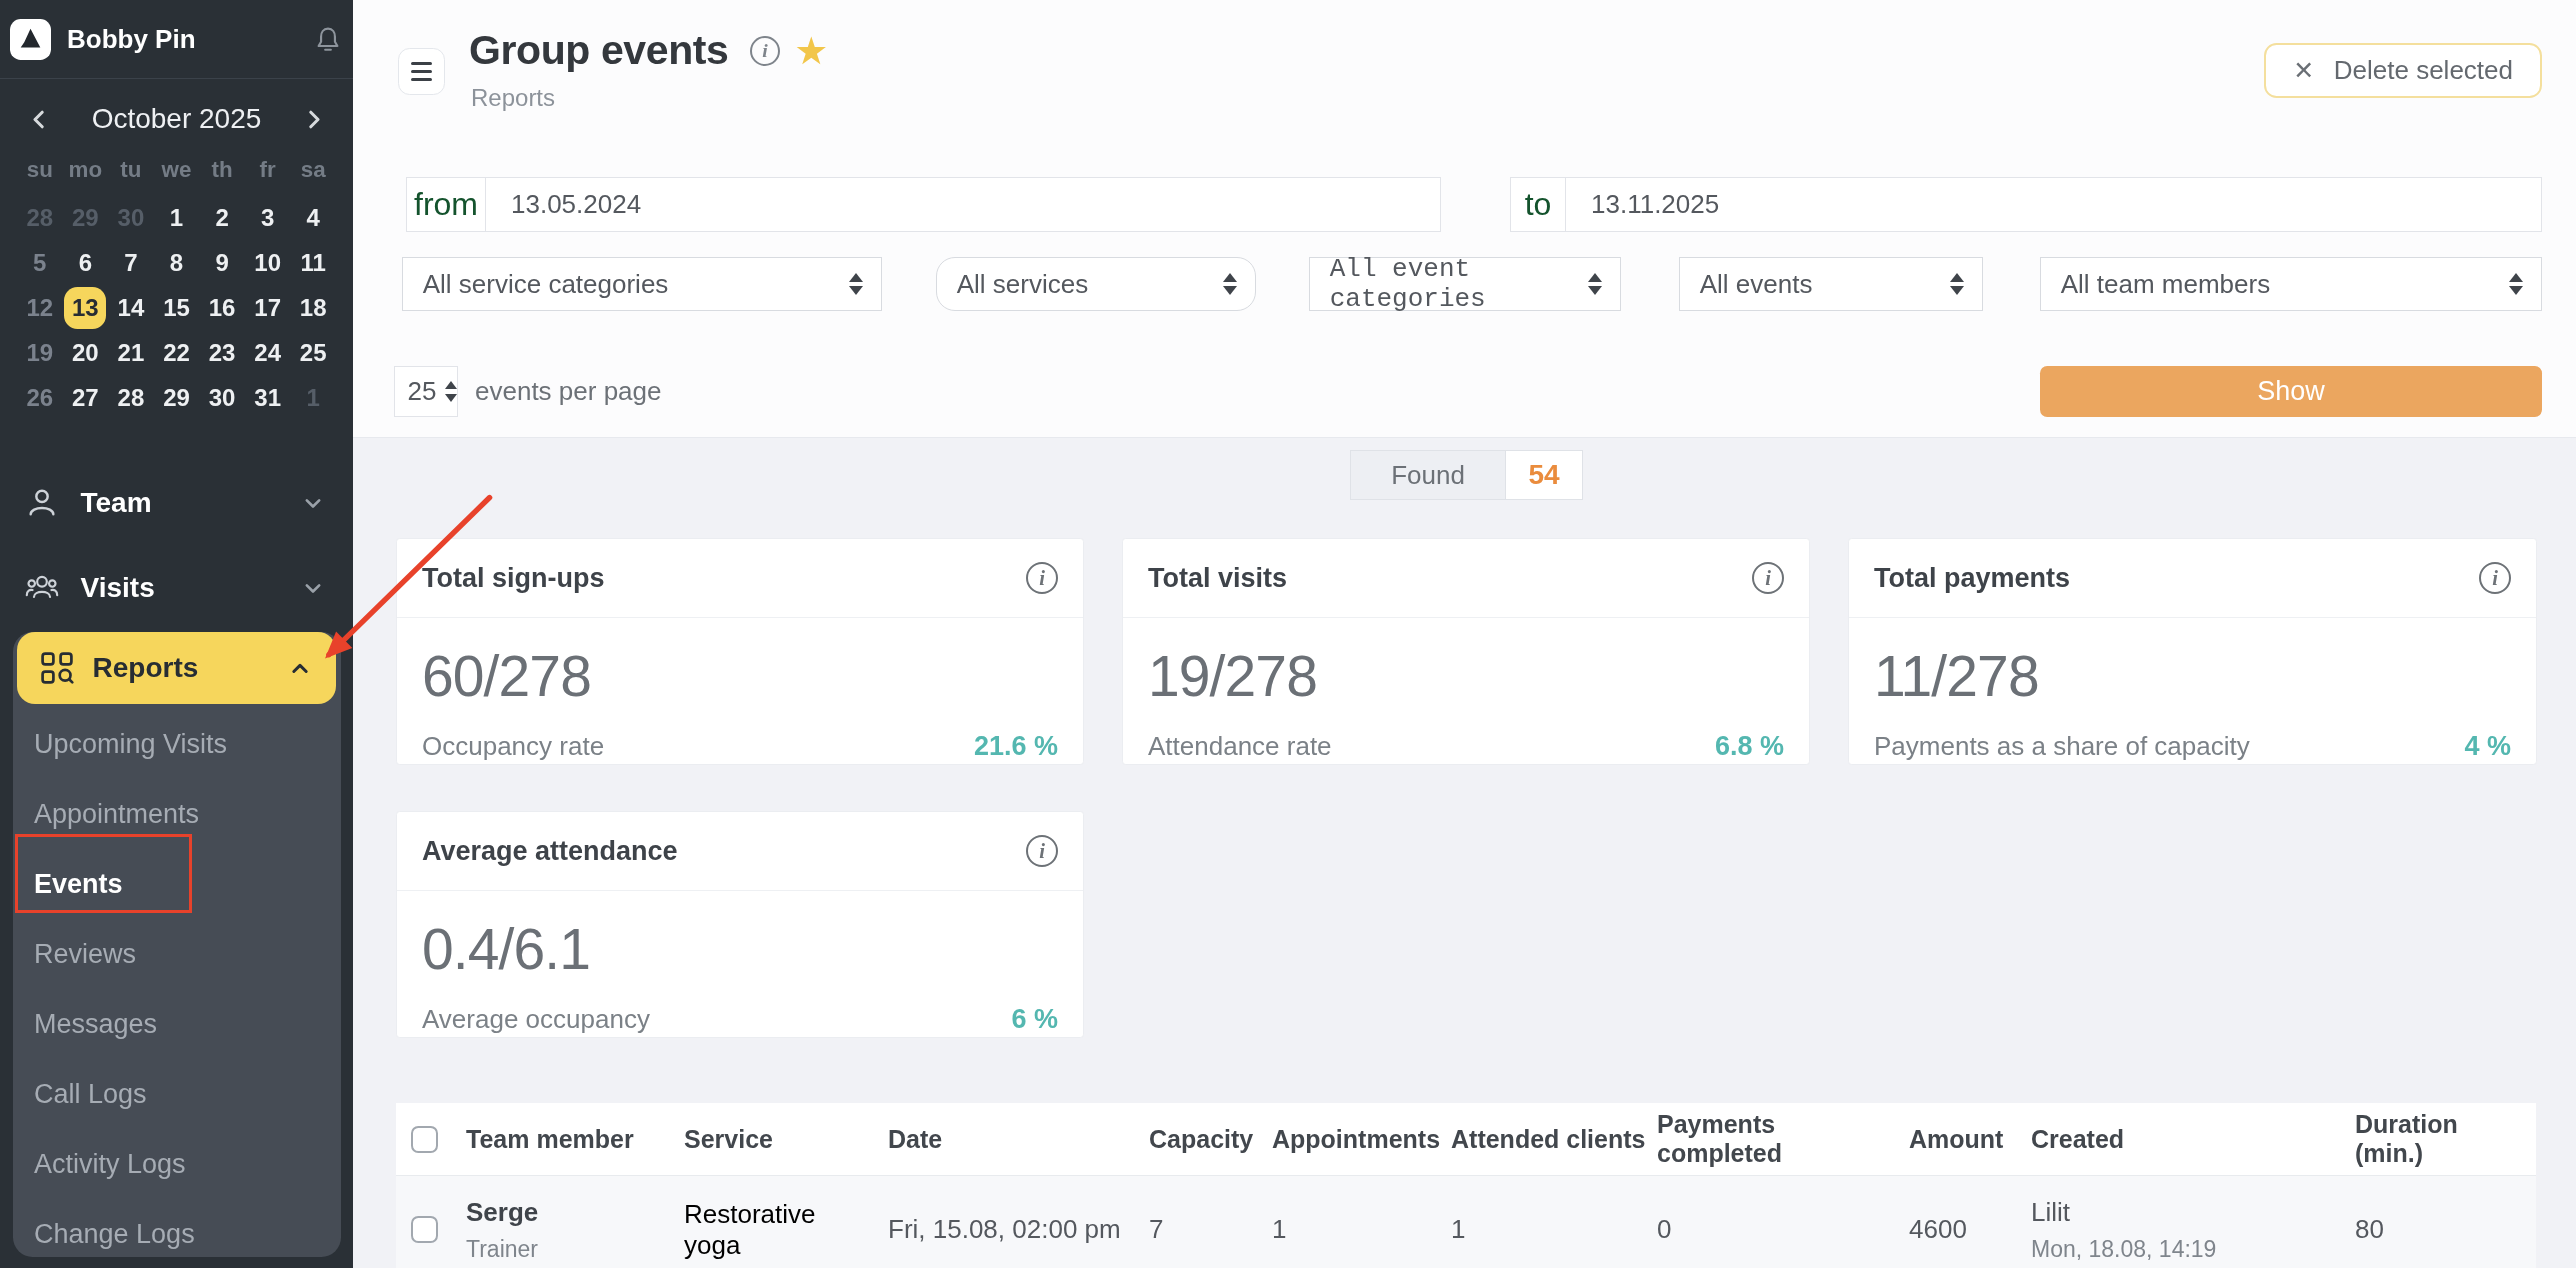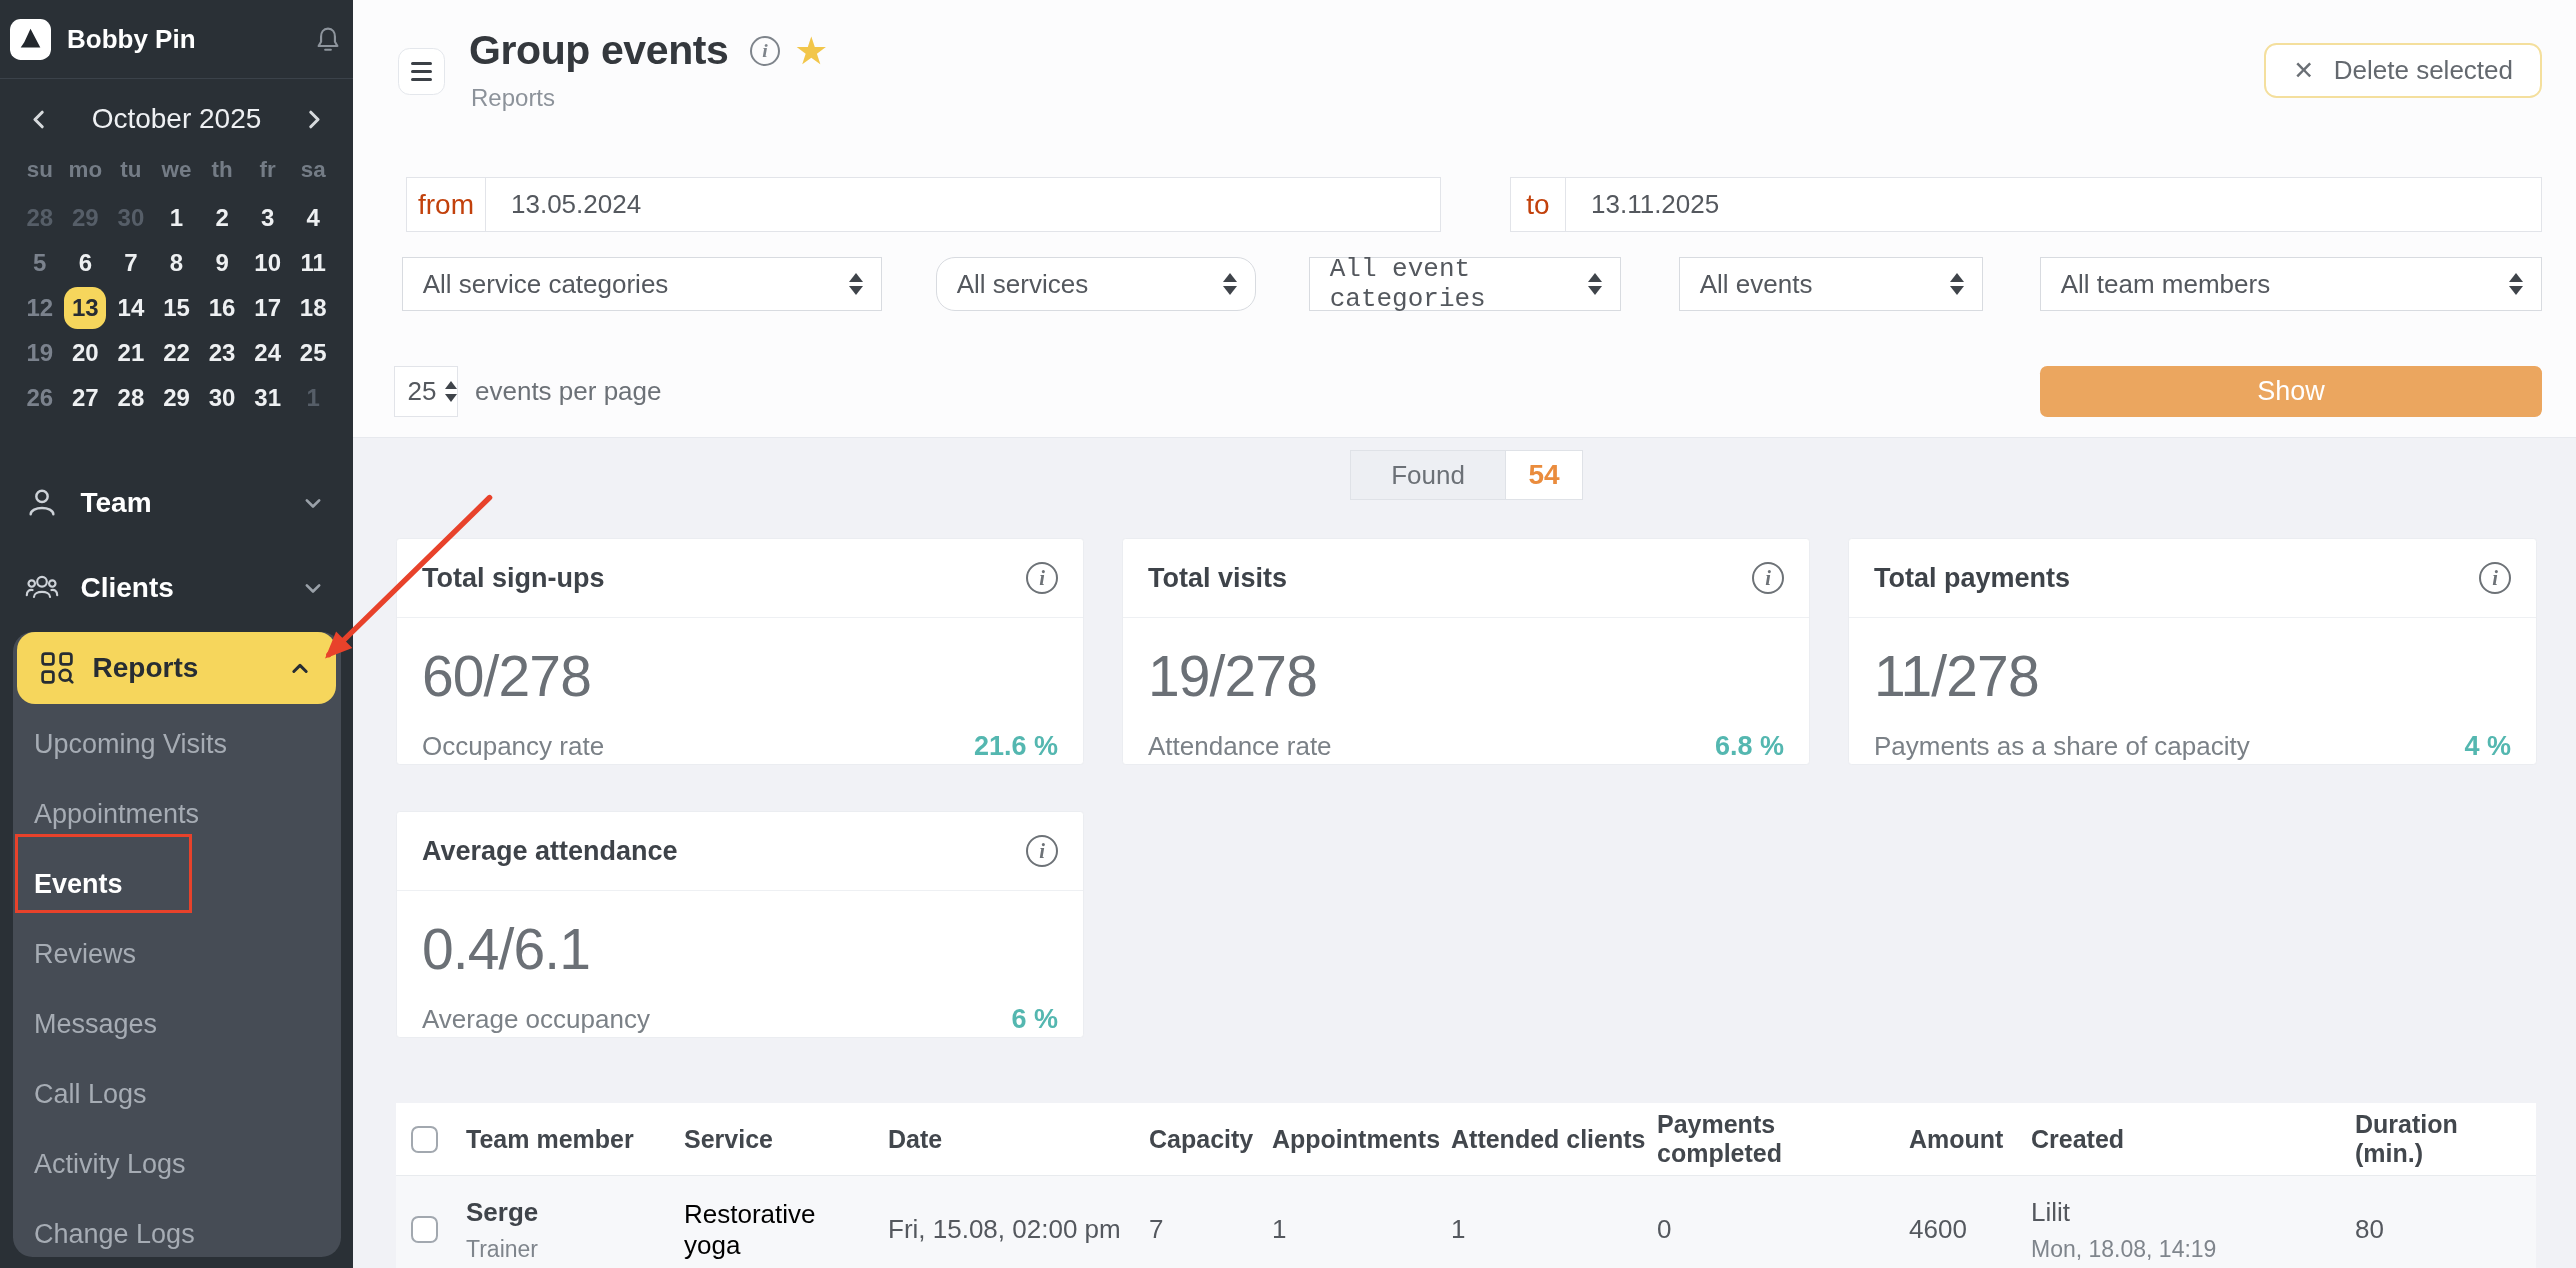--- a/index.html
+++ b/index.html
@@ -54,21 +54,21 @@
   .star { color:#f2c64a; font-size:38px; margin-left:14.3px; line-height:1; cursor:pointer; }
   .breadcrumb { position:absolute; left:118px; top:84px; font-size:24px; color:#8c929a; }
 
   .delete-btn { position:absolute; right:34px; top:43px; height:55px; border:2.7px solid #f4df9d; background:#fff; border-radius:12.5px; display:flex; align-items:center; padding:0 27px; cursor:pointer; }
   .delete-x { font-size:25px; color:#6a6f75; font-weight:700; margin-right:19.7px; }
   .delete-label { font-size:26px; color:#64696f; }
 
   .field-group { position:absolute; top:177px; height:55px; background:#fff; border:1.8px solid #e2e4e9; display:flex; align-items:stretch; }
   .fg-from { left:53px; width:1035px; }
   .fg-to { left:1157px; width:1032px; }
-  .fg-label { display:flex; align-items:center; justify-content:center; border-right:1.8px solid #e2e4e9; color:#c2410c; font-size:28px; }
+  .fg-label { display:flex; align-items:center; justify-content:center; border-right:1.8px solid #e2e4e9; color:#14532d; font-size:32px; }
   .fg-from .fg-label { width:79px; }
   .fg-to .fg-label { width:55px; }
   .fg-value { display:flex; align-items:center; padding-left:25px; color:#54585e; font-size:26px; }
 
   .dd { position:absolute; top:257px; height:54px; background:#fff; border:1.8px solid #d8dbe0; display:flex; align-items:center; padding:0 18px 0 19.7px; color:#54585e; font-size:26px; cursor:pointer; }
   .dd1 { left:49px;   width:480px; }
   .dd2 { left:583px;  width:320px;border-radius:19px; }
   .dd3 { left:956px; width:312px;font-family:Liberation Mono, monospace; }
   .dd4 { left:1326px; width:304px; }
   .dd5 { left:1687px; width:502px; }
@@ -215,21 +215,21 @@
       <span>
         <svg width="34" height="34" viewBox="0 0 38 38" fill="none" stroke="#cdd2d8" stroke-width="2.4" stroke-linecap="round">
           <circle cx="19" cy="12" r="5.4"></circle>
             <path d="M10 29 C10 21.5 28 21.5 28 29"></path>
           <circle cx="7.5" cy="14" r="3.6"></circle>
             <path d="M2 27 C2 22 5.5 20.5 8.5 21.3"></path>
           <circle cx="30.5" cy="14" r="3.6"></circle>
             <path d="M36 27 C36 22 32.5 20.5 29.5 21.3"></path>
         </svg>
       </span>
-      <span class="menu-label">Clients</span>
+      <span class="menu-label">Visits</span>
       <span class="menu-chev">
         <svg width="30" height="30" viewBox="0 0 34 34" fill="none" stroke="#9aa1a9" stroke-width="3" stroke-linecap="round" stroke-linejoin="round">
             <polyline points="10,14 17,21 24,14"></polyline>
           </svg>
       </span>
     </div>
   </div>
 
   <div class="reports-panel">
     <div class="reports-pill">

